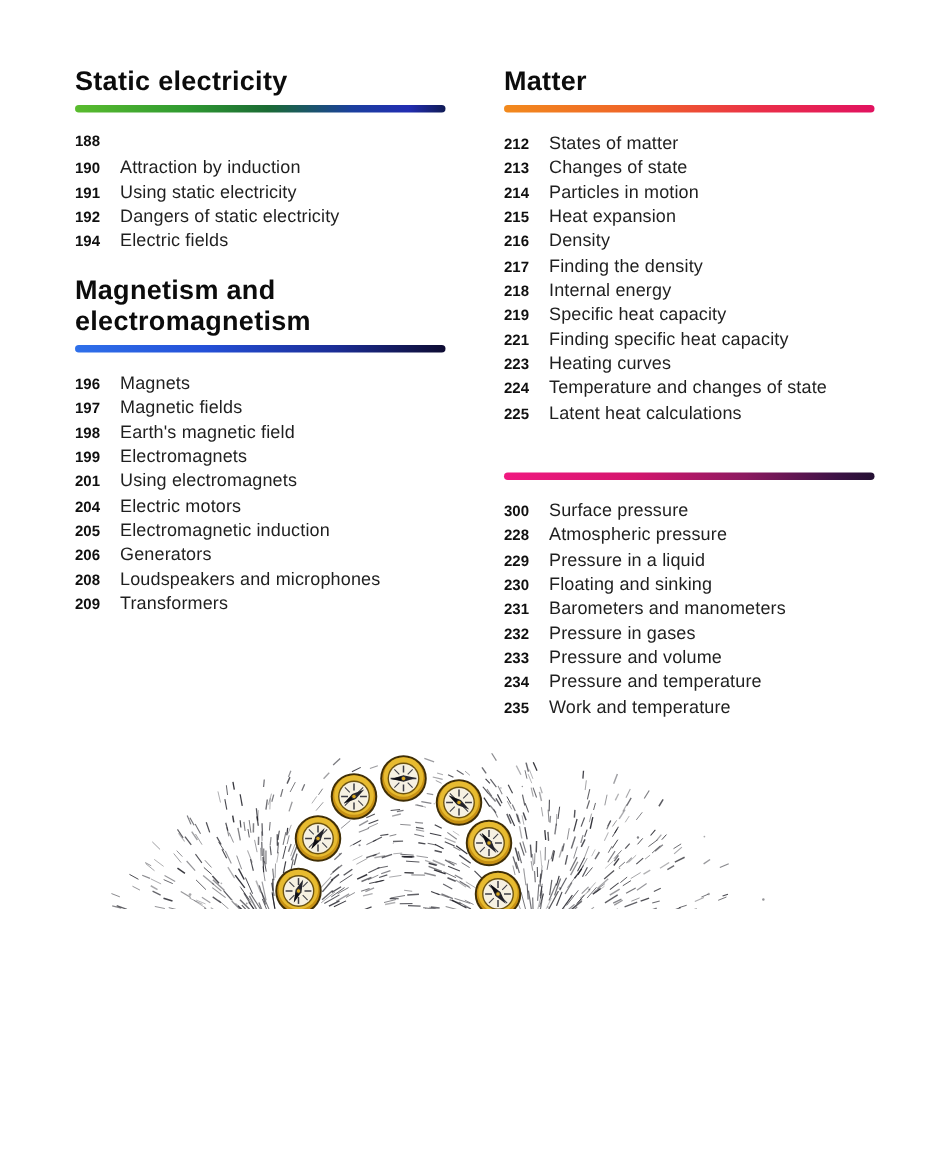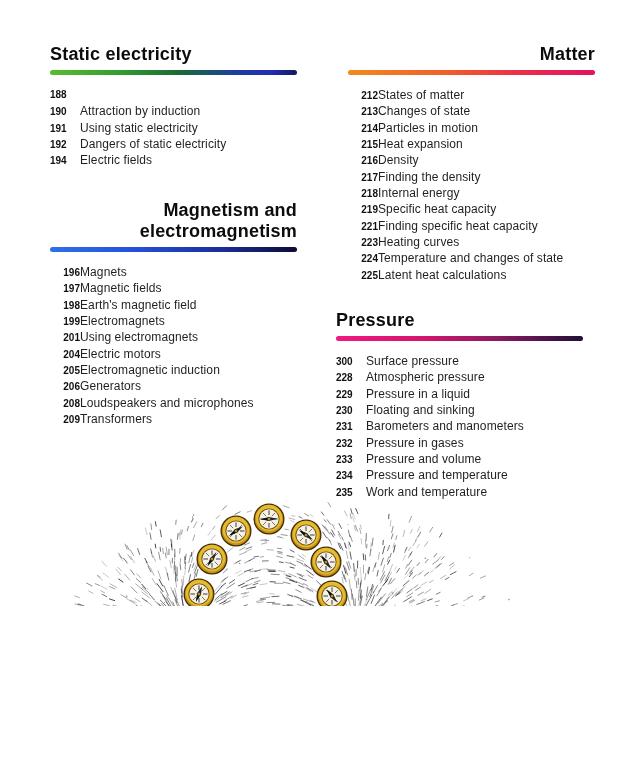--- a/index.html
+++ b/index.html
@@ -40,21 +40,21 @@
           <span class="toc-num">192</span>
           <span class="toc-label">Dangers of static electricity</span>
         </div>
         <div class="toc-row">
           <span class="toc-num">194</span>
           <span class="toc-label">Electric fields</span>
         </div>
       </div>
   </section>
 
-  <section class="toc-section" style="left:50px; top:200px;text-align:right;">
+  <section class="toc-section" style="left:50px; top:183px;">
     <h2 class="toc-title">Magnetism and electromagnetism</h2>
     <div class="toc-bar" style="background: linear-gradient(90deg, rgb(47, 112, 234) 0%, rgb(36, 80, 216) 35%, rgb(27, 45, 150) 70%, rgb(14, 12, 50) 100%);"></div>
     <div class="toc-list">
         <div class="toc-row">
           <span class="toc-num">196</span>
           <span class="toc-label">Magnets</span>
         </div>
         <div class="toc-row">
           <span class="toc-num">197</span>
           <span class="toc-label">Magnetic fields</span>
@@ -87,21 +87,21 @@
           <span class="toc-num">208</span>
           <span class="toc-label">Loudspeakers and microphones</span>
         </div>
         <div class="toc-row">
           <span class="toc-num">209</span>
           <span class="toc-label">Transformers</span>
         </div>
       </div>
   </section>
 
-  <section class="toc-section" style="left:348px; top:44px;text-align:right;">
+  <section class="toc-section" style="left:336px; top:44px;">
     <h2 class="toc-title">Matter</h2>
     <div class="toc-bar" style="background: linear-gradient(90deg, rgb(242, 138, 29) 0%, rgb(239, 95, 42) 40%, rgb(234, 46, 73) 70%, rgb(225, 18, 96) 100%);"></div>
     <div class="toc-list">
         <div class="toc-row">
           <span class="toc-num">212</span>
           <span class="toc-label">States of matter</span>
         </div>
         <div class="toc-row">
           <span class="toc-num">213</span>
           <span class="toc-label">Changes of state</span>
@@ -143,21 +143,20 @@
           <span class="toc-label">Temperature and changes of state</span>
         </div>
         <div class="toc-row">
           <span class="toc-num">225</span>
           <span class="toc-label">Latent heat calculations</span>
         </div>
       </div>
   </section>
 
   <section class="toc-section" style="left:336px; top:310px;">
-    <h2 class="toc-title">Pressure</h2>
     <div class="toc-bar" style="background: linear-gradient(90deg, rgb(240, 25, 128) 0%, rgb(212, 21, 109) 35%, rgb(140, 26, 96) 65%, rgb(60, 18, 69) 90%, rgb(36, 16, 51) 100%);"></div>
     <div class="toc-list">
         <div class="toc-row">
           <span class="toc-num">300</span>
           <span class="toc-label">Surface pressure</span>
         </div>
         <div class="toc-row">
           <span class="toc-num">228</span>
           <span class="toc-label">Atmospheric pressure</span>
         </div>

